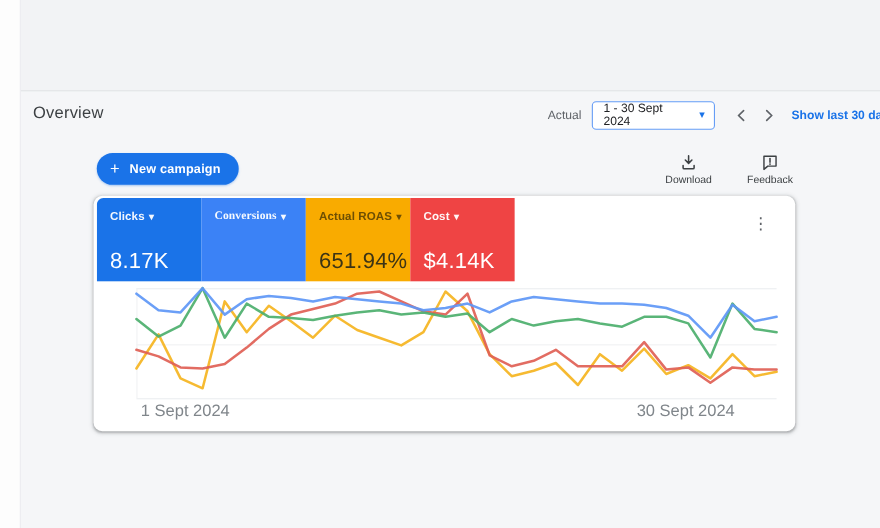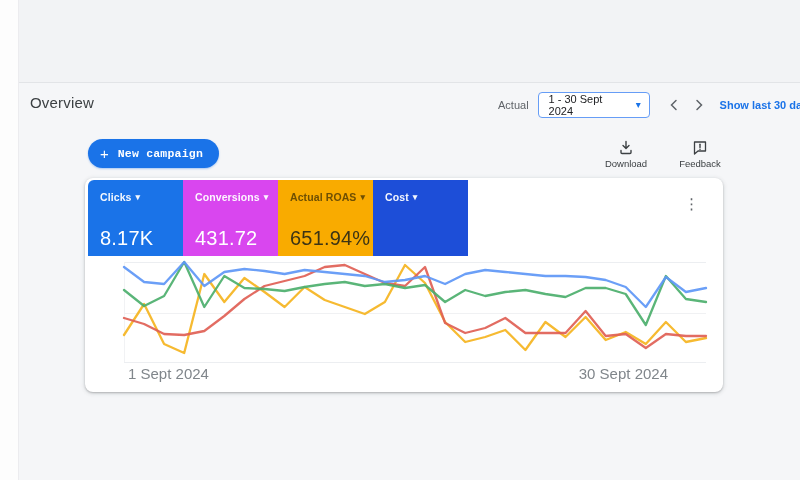--- a/index.html
+++ b/index.html
@@ -48,21 +48,21 @@
     white-space:nowrap;
   }
   
   .new-campaign{
     position:absolute;left:88px;top:139px;height:29px;
     background:#1a73e8;color:#fff;border:none;border-radius:15px;
     display:flex;align-items:center;padding:0 16px 0 12px;cursor:pointer;
     box-shadow:0 1px 2px rgba(26,115,232,.35);
   }
   .new-campaign .plus{font-size:15px;margin-right:9px;line-height:1;font-weight:400;}
-  .new-campaign .lbl{font-size:11.5px;font-weight:bold;letter-spacing:.2px;font-family:Liberation Mono, monospace;}
+  .new-campaign .lbl{font-size:11.5px;font-weight:bold;letter-spacing:.2px;}
   .header-actions{
     position:absolute;left:602px;top:140px;display:flex;gap:26px;
   }
   .action{
     display:flex;flex-direction:column;align-items:center;gap:3px;cursor:pointer;
     min-width:48px;
   }
   .action .alabel{font-size:9.5px;color:#3c4043;}
   
   .panel{
@@ -155,39 +155,39 @@
 
 <div class="panel">
   <div class="cards-row">
     <div class="metric-card" style="background: rgb(26, 115, 232);">
       <div class="card-label-row" style="color: rgba(255, 255, 255, 0.95);">
         <span>Clicks</span>
         <span class="ccaret">▾</span>
       </div>
       <div class="card-value" style="color: rgb(255, 255, 255);">8.17K</div>
     </div>
-    <div class="metric-card" style="background: #d946ef;">
+    <div class="metric-card" style="background: #3b82f6; font-family: Liberation Serif, serif;">
       <div class="card-label-row" style="color: rgba(255, 255, 255, 0.95);">
         <span>Conversions</span>
         <span class="ccaret">▾</span>
       </div>
-      <div class="card-value" style="color: rgb(255, 255, 255);">431.72</div>
     </div>
     <div class="metric-card" style="background: rgb(249, 171, 0);">
       <div class="card-label-row" style="color: rgb(110, 79, 3);">
         <span>Actual ROAS</span>
         <span class="ccaret">▾</span>
       </div>
       <div class="card-value" style="color: rgb(60, 52, 21);">651.94%</div>
     </div>
-    <div class="metric-card" style="background: #1d4ed8;">
+    <div class="metric-card" style="background: #ef4444;">
       <div class="card-label-row" style="color: rgba(255, 255, 255, 0.95);">
         <span>Cost</span>
         <span class="ccaret">▾</span>
       </div>
+      <div class="card-value" style="color: rgb(255, 255, 255);">$4.14K</div>
     </div>
   </div>
 
   <div class="kebab">⋮</div>
 
   <div class="chart-area">
     <div class="gridline" style="top:0;"></div>
     <div class="gridline mid" style="top:51px;"></div>
     <div class="gridline" style="top:100px;"></div>
     <div class="vline"></div>

